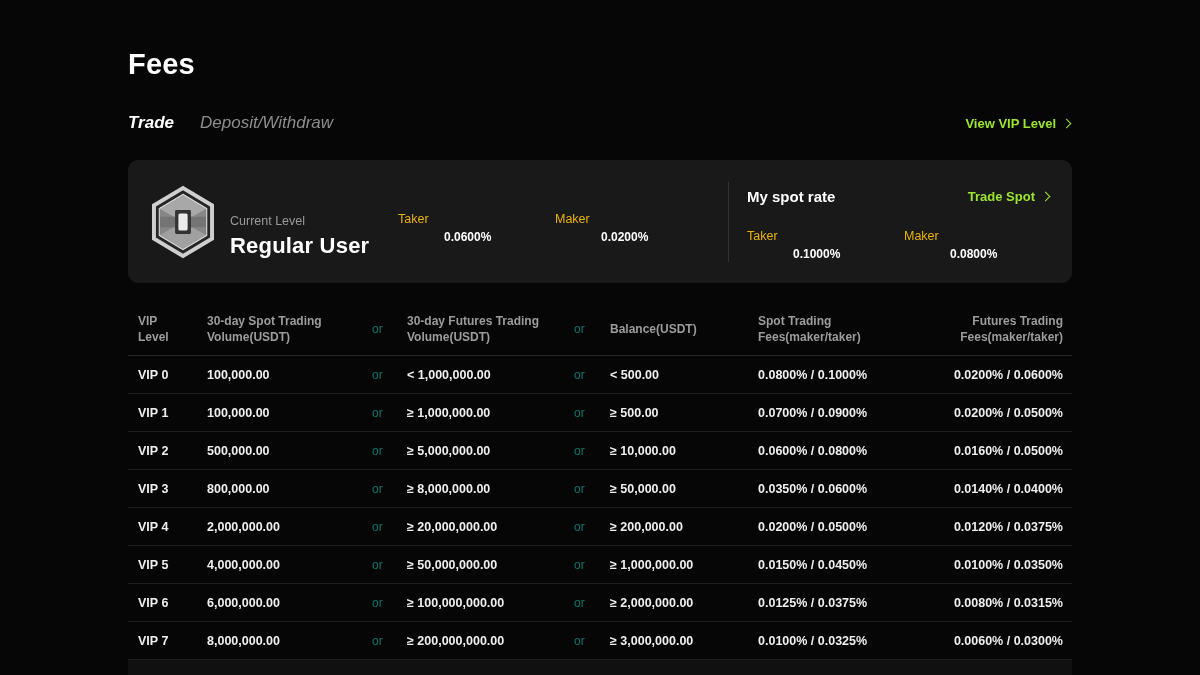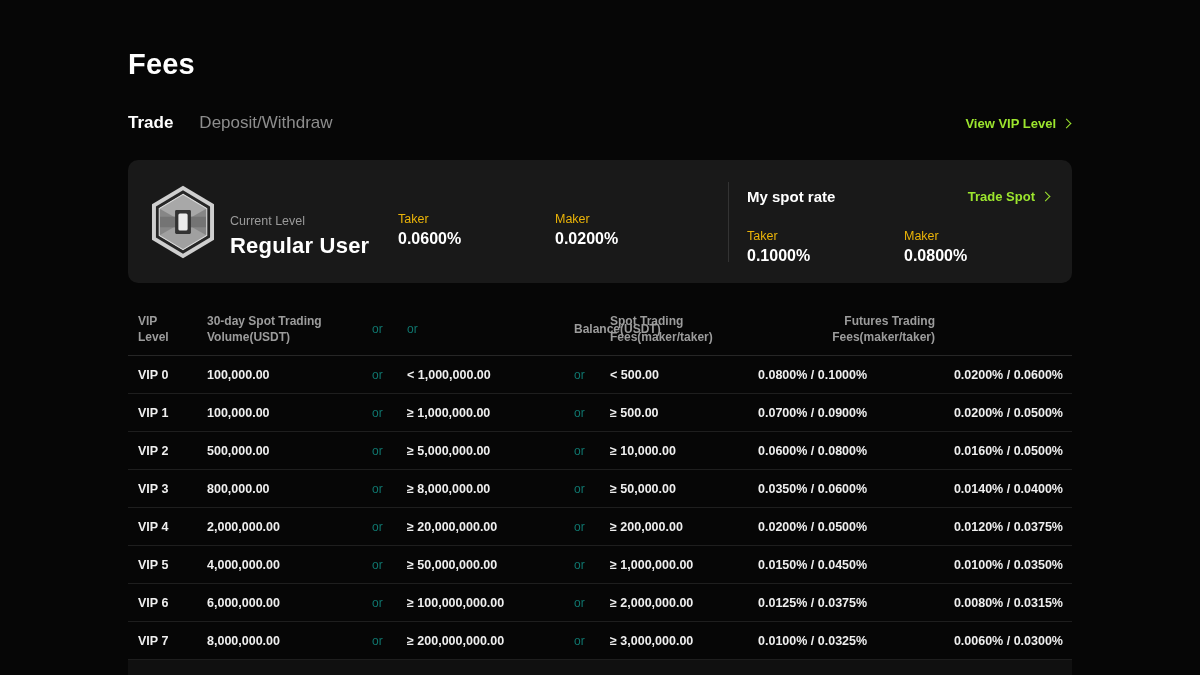--- a/index.html
+++ b/index.html
@@ -3,21 +3,21 @@
 <meta charset="utf-8">
 <style>
   html,body{margin:0;padding:0;background:#060606;}
   .page{position:relative;width:1200px;height:675px;background:#060606;overflow:hidden;
         font-family:"Liberation Sans", sans-serif;color:#f2f2f2;}
   .container{position:absolute;left:128px;top:0;width:944px;}
 
   
   .page-title{margin:48px 0 0 0;font-size:29px;line-height:32px;font-weight:800;color:#ffffff;letter-spacing:.2px;}
   .tabrow{margin-top:30px;height:26px;display:flex;align-items:center;justify-content:space-between;}
-  .tabs{display:flex;align-items:center;gap:26px;}
+  .tabs{display:flex;align-items:center;gap:26px;font-style:italic;}
   .tab{font-size:17px;color:#8d8d8d;cursor:pointer;font-weight:500;}
   .tab.active{color:#ffffff;font-weight:700;}
   .viplink{display:flex;align-items:center;font-size:13px;font-weight:600;cursor:pointer;text-decoration:none;}
   .green{color:#9ce52e;}
   .chev{width:6px;height:6px;border-top:1.8px solid currentColor;border-right:1.8px solid currentColor;
         transform:rotate(45deg);display:inline-block;margin-left:7px;margin-right:2px;}
 
   
   .level-card{margin-top:24px;height:123px;background:#191919;border-radius:10px;display:flex;align-items:center;}
   .level-left{display:flex;align-items:flex-end;width:270px;padding-left:22px;box-sizing:border-box;flex:none;}
@@ -26,21 +26,21 @@
   .cl-label{font-size:12.5px;color:#9a9a9a;}
   .cl-name{font-size:22px;font-weight:600;color:#ffffff;margin-top:5px;letter-spacing:.2px;}
   .rate-section{width:316px;flex:none;align-self:flex-start;margin-top:28px;}
   .rate-section.spot{margin-left:18px;width:304px;}
   .rate-head{display:flex;align-items:center;justify-content:space-between;}
   .rate-title{font-size:15px;font-weight:700;color:#ffffff;}
   .rate-link{display:flex;align-items:center;font-size:13px;font-weight:600;cursor:pointer;text-decoration:none;}
   .rate-values{display:flex;margin-top:24px;}
   .rate-col{width:157px;flex:none;}
   .rate-label{font-size:12.5px;color:#eab308;}
-  .rate-value{font-size:16px;font-weight:600;color:#ffffff;margin-top:4px;}
+  .rate-value{font-size:12px;font-weight:600;color:#ffffff;margin-top:4px;margin-left:46px;}
   .vdivider{width:1px;height:80px;background:#333333;align-self:center;margin-left:14px;flex:none;}
 
   
   .fee-table{margin-top:20px;}
   .trow{display:grid;grid-template-columns:69px 165px 35px 167px 36px 148px 177px 1fr;
         padding:0 9px 0 10px;align-items:center;}
   .thead{height:52px;border-bottom:1px solid #262626;color:#9c9c9c;font-size:12px;font-weight:600;line-height:16px;}
   .thead .hwrap{display:inline-block;}
   .w40{max-width:40px;} .w140{max-width:140px;} .w150{max-width:150px;} .w112{max-width:112px;} .w122{max-width:122px;}
   .tbodyrow{height:37px;border-bottom:1px solid #1e1e1e;font-size:12.5px;font-weight:700;color:#efefef;}
@@ -122,20 +122,21 @@
           </div>
         </div>
       </div>
     </div>
 
     <div class="fee-table">
       <div class="trow thead">
         <div><span class="hwrap w40">VIP Level</span></div>
         <div><span class="hwrap w140">30-day Spot Trading Volume(USDT)</span></div>
         <div class="cell-or">or</div>
+        <div><span class="hwrap w150">30-day Futures Trading Volume(USDT)</span></div>
         <div class="cell-or">or</div>
         <div>Balance(USDT)</div>
         <div><span class="hwrap w112">Spot Trading Fees(maker/taker)</span></div>
         <div class="cell-right"><span class="hwrap w122">Futures Trading Fees(maker/taker)</span></div>
       </div>
       <div>
   <div class="trow tbodyrow">
     <div>VIP 0</div>
     <div>100,000.00</div>
     <div class="cell-or">or</div>

